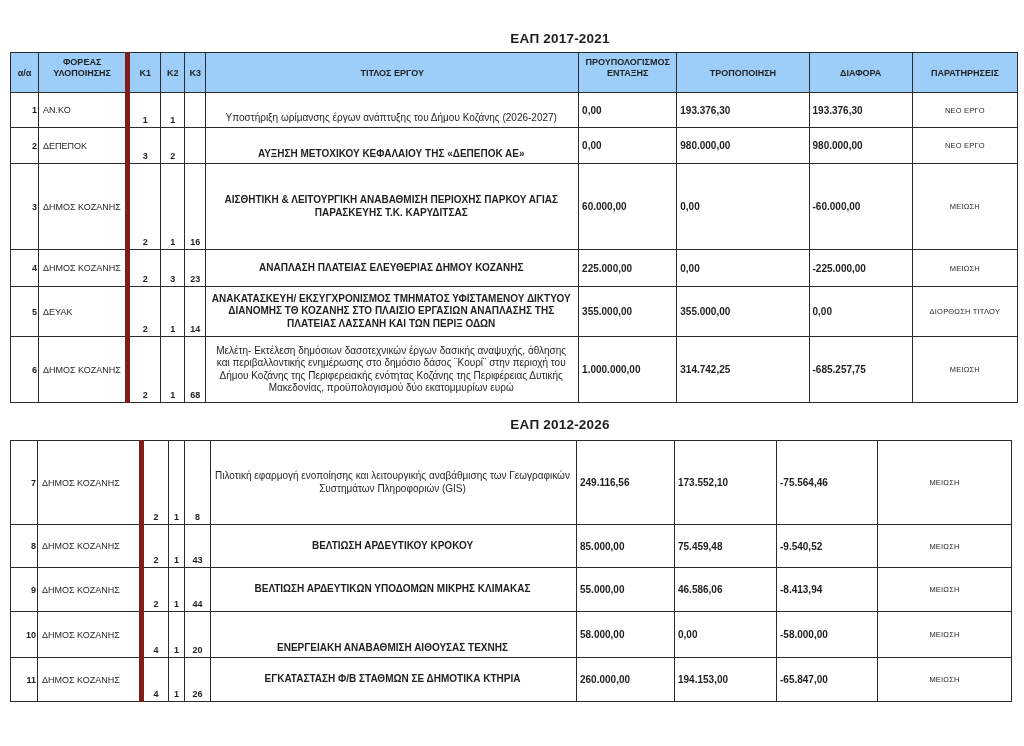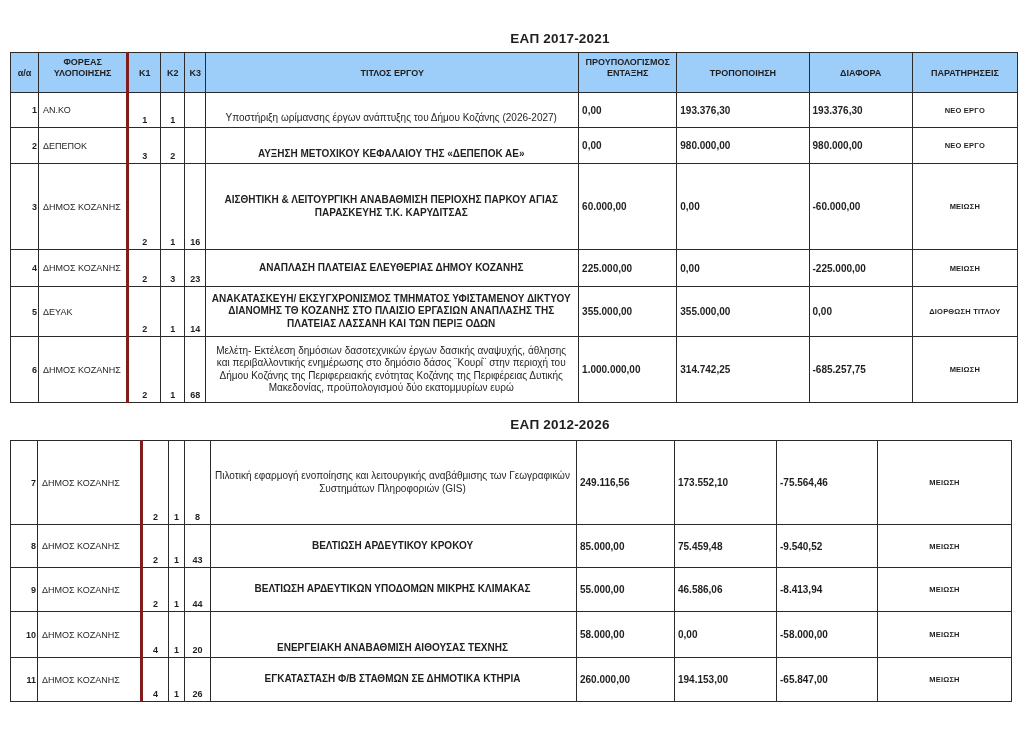--- a/index.html
+++ b/index.html
@@ -35,21 +35,21 @@
   }
   thead th{
     background:var(--header-bg,#9DCDF9);
     font-size:9px;
     font-weight:bold;
     text-align:center;
     vertical-align:bottom;
     padding-bottom:13px;
     line-height:1.25;
   }
-  th.thick,td.cell-k1{border-left:3px solid #7f1d1d;}
+  th.thick,td.cell-k1{border-left:5px solid #7f1d1d;}
   .cell-aa{
     text-align:right;font-weight:bold;font-size:9px;
     vertical-align:middle;padding-right:1px;
   }
   .cell-forea{
     text-align:left;font-weight:normal;font-size:9px;
     vertical-align:middle;padding-left:4px;
   }
   .cell-k{
     text-align:center;font-weight:bold;font-size:9px;
@@ -59,21 +59,21 @@
     text-align:center;font-size:10px;line-height:1.22;
     vertical-align:middle;padding-left:4px;padding-right:6px;
   }
   .cell-title.bold{font-weight:bold;}
   .cell-title.v-bottom{vertical-align:bottom;padding-bottom:3px;}
   .cell-money{
     text-align:left;font-weight:bold;font-size:10px;
     vertical-align:middle;
   }
   .cell-parat{
-    text-align:center;font-weight:bold;font-size:7.5px;
+    text-align:center;font-weight:normal;font-size:7.5px;
     vertical-align:middle;letter-spacing:.2px;
   }
 </style>
 </head>
 <body>
 
 <div class="doc">
 
   <div class="section-title">ΕΑΠ 2017-2021</div>
 

